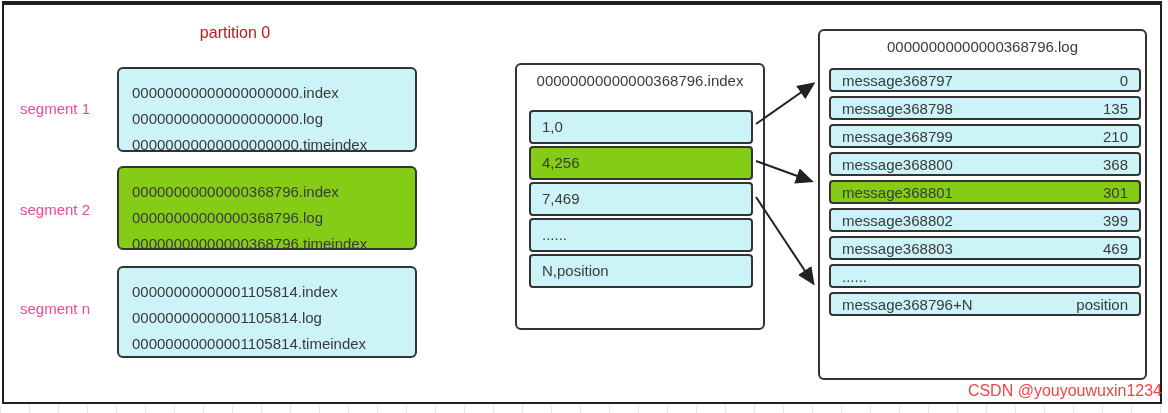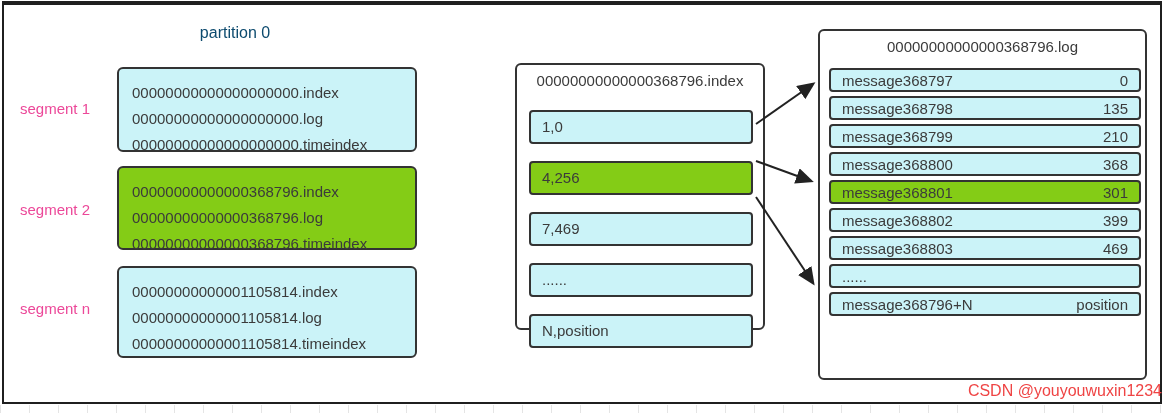--- a/index.html
+++ b/index.html
@@ -21,21 +21,21 @@
     width: 1160px; height: 403px;
     border: 2px solid #1f1f1f;
     border-top-width: 4px;
     background: transparent;
   }
   .partition-title {
     position: absolute;
     left: 150px; top: 24px; width: 170px;
     text-align: center;
     font-size: 16px;
-    color: #0c4a6e;
+    color: #b91c1c;
   }
   .seg-label {
     position: absolute;
     left: 20px; width: 92px;
     font-size: 15px;
     color: #ec4899;
   }
   .seg-box {
     position: absolute;
     left: 117px; width: 300px;
@@ -60,21 +60,21 @@
     font-size: 15px;
     color: #3b3b3b;
     white-space: nowrap;
   }
   .idx-rows {
     position: absolute;
     left: 12px; right: 10px; top: 45px;
   }
   .idx-row {
     height: 34px;
-    margin-bottom: 17px;
+    margin-bottom: 2px;
     border: 2px solid #333333;
     border-radius: 4px;
     padding-left: 11px;
     line-height: 30px;
     font-size: 15px;
   }
   .log-rows {
     position: absolute;
     left: 9px; right: 4px; top: 37px;
   }

